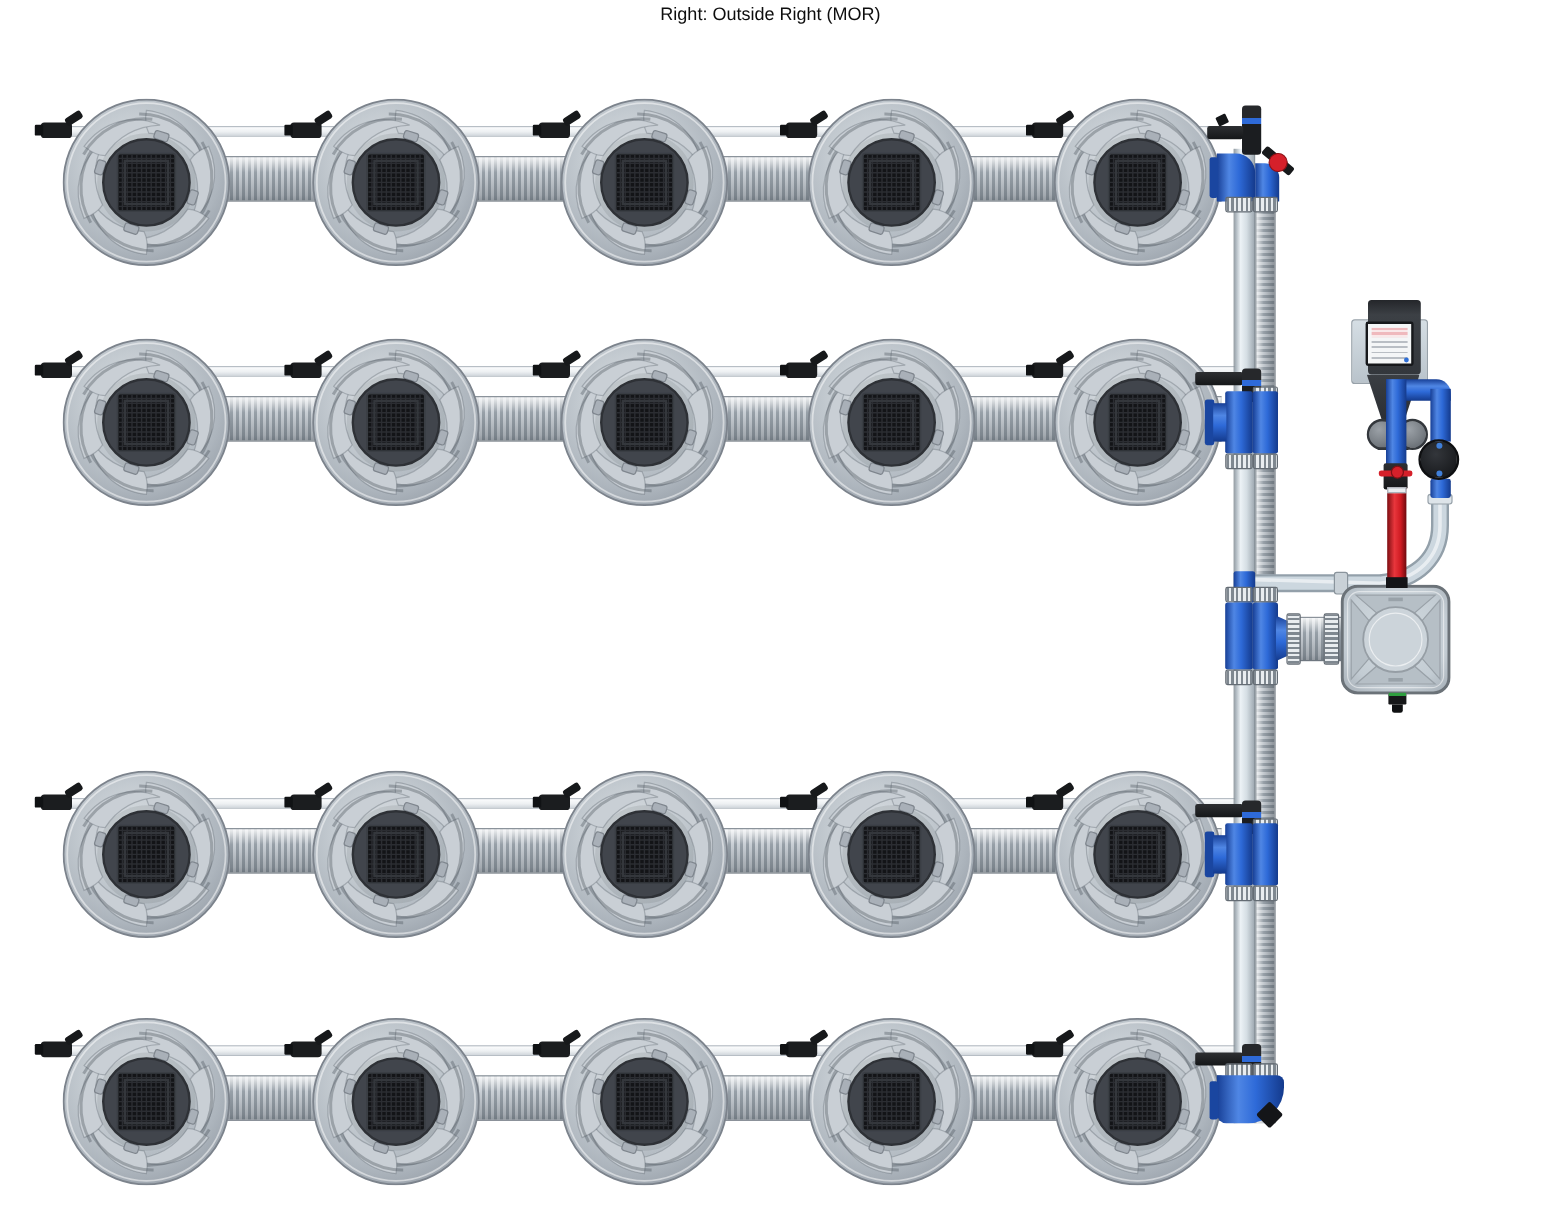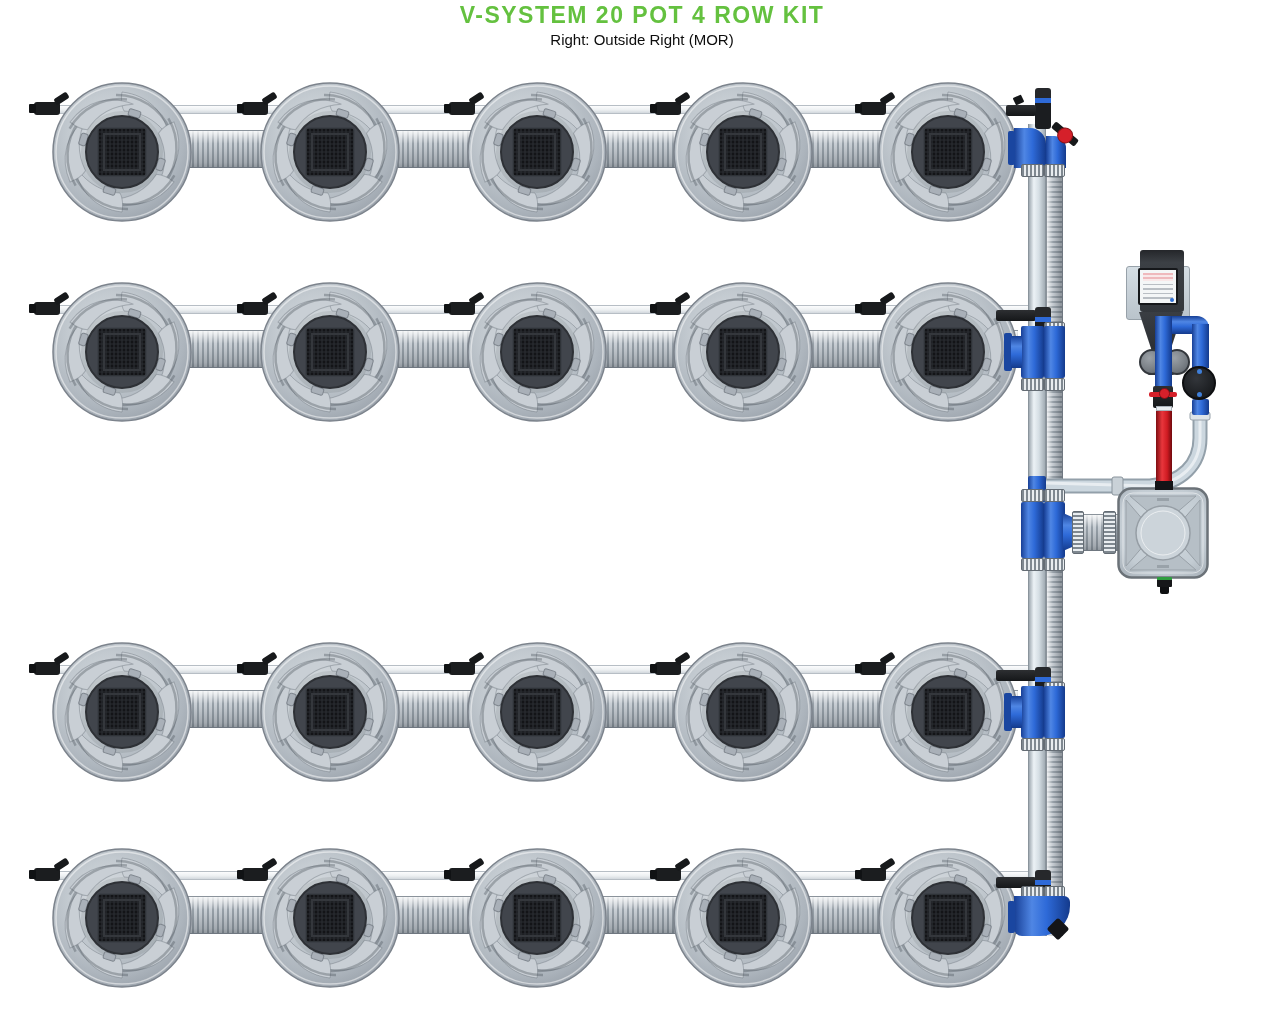--- a/index.html
+++ b/index.html
@@ -73,21 +73,20 @@
       border-top:3px solid #2f9e3f;box-sizing:border-box;border-radius:1px;}
   .spout::after{content:"";position:absolute;left:3px;top:10px;width:9px;height:7px;background:#0f1012;
       border-radius:0 0 2px 2px;}
   .kite{fill:#b6bfc6;stroke:#99a1a8;stroke-width:1;}
 </style>
 </head>
 <body>
 
 <div class="stage">
   <div class="hdr">
-    <h1>V-SYSTEM 20 POT 4 ROW KIT</h1>
     <h2>Right: Outside Right (MOR)</h2>
   </div>
 
   <svg width="0" height="0" style="position:absolute">
     <defs>
       <radialGradient id="potG" cx="42%" cy="38%" r="68%">
         <stop offset="0%" stop-color="#dde1e5"></stop>
         <stop offset="45%" stop-color="#c3cad0"></stop>
         <stop offset="78%" stop-color="#adb5bd"></stop>
         <stop offset="100%" stop-color="#98a0a9"></stop>

